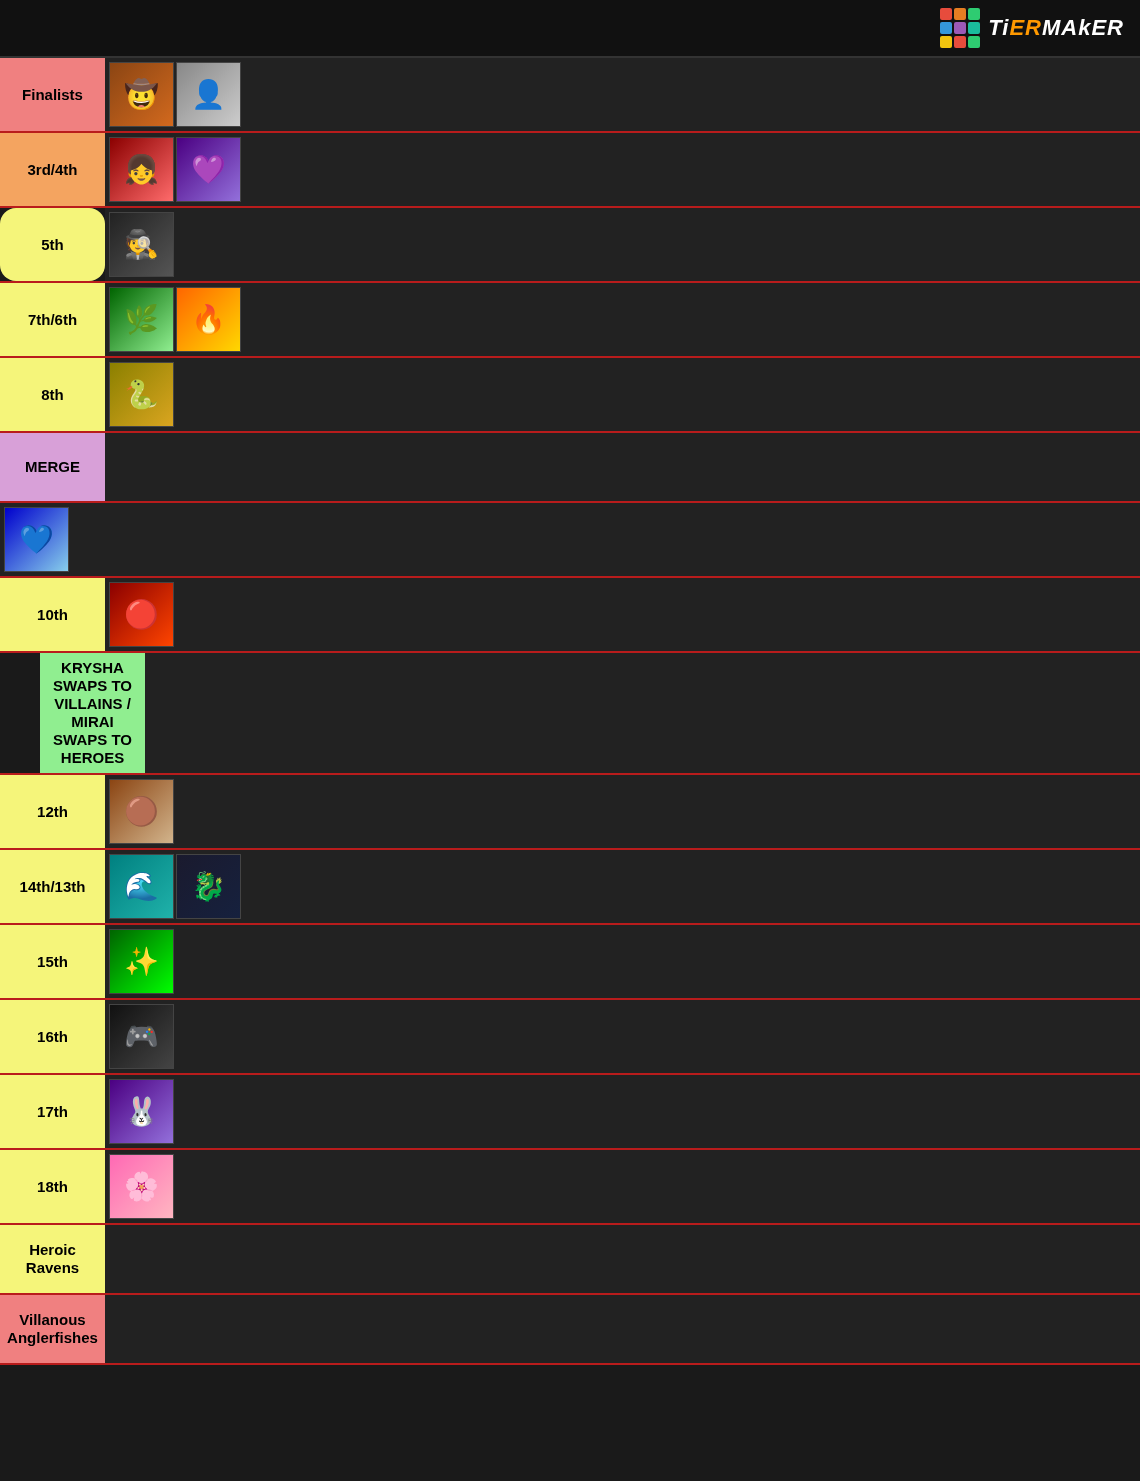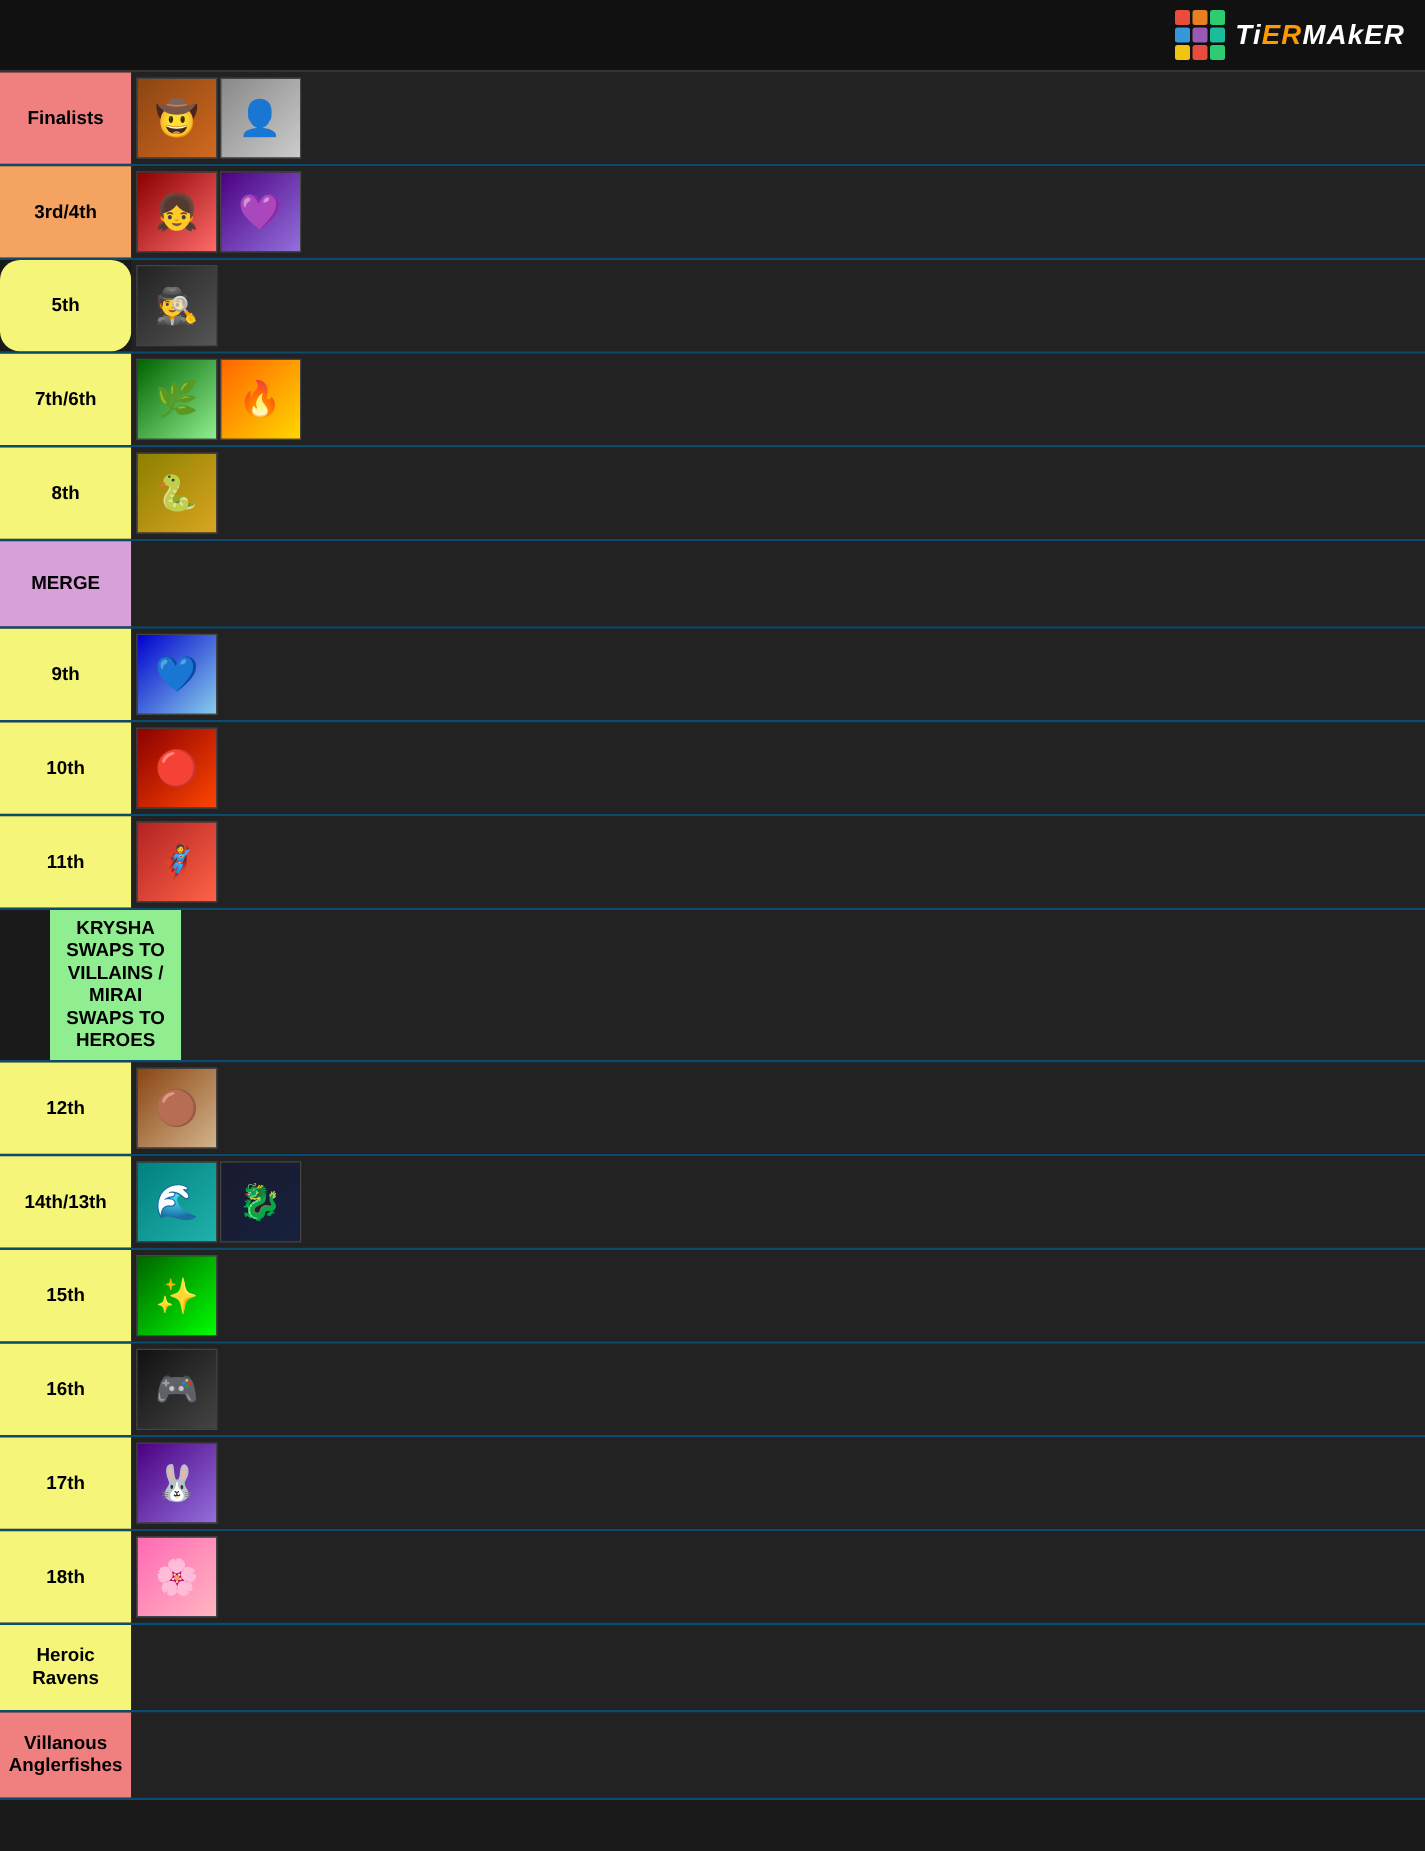--- a/index.html
+++ b/index.html
@@ -4,21 +4,21 @@
   <style>
     * { margin: 0; padding: 0; box-sizing: border-box; }
     body {
       background: #1a1a1a;
       font-family: Arial, sans-serif;
       width: 1140px;
       min-height: 1481px;
     }
     .tier-row {
       display: flex;
-      border-bottom: 2px solid #0c4a6e;
+      border-bottom: 2px solid #b91c1c;
       min-height: 70px;
     }
     .tier-label {
       width: 105px;
       min-width: 105px;
       display: flex;
       align-items: center;
       justify-content: center;
       text-align: center;
       font-weight: bold;
@@ -156,35 +156,28 @@
       <div class="tier-label" style="background-color: rgb(245, 245, 122);">8th</div>
       <div class="tier-content">
         <div class="img-placeholder char-snake" style="font-size: 28px;">🐍</div>
       </div>
     </div>
     <div class="tier-row">
       <div class="tier-label" style="background-color: rgb(216, 160, 216);">MERGE</div>
       <div class="tier-content"></div>
     </div>
     <div class="tier-row">
-      <div class="tier-label" style="background-color: rgb(245, 245, 122);">9th</div>
       <div class="tier-content">
         <div class="img-placeholder char-blue" style="font-size: 28px;">💙</div>
       </div>
     </div>
     <div class="tier-row">
       <div class="tier-label" style="background-color: rgb(245, 245, 122);">10th</div>
       <div class="tier-content">
         <div class="img-placeholder char-redgirl" style="font-size: 28px;">🔴</div>
-      </div>
-    </div>
-    <div class="tier-row">
-      <div class="tier-label" style="background-color: rgb(245, 245, 122);">11th</div>
-      <div class="tier-content">
-        <div class="img-placeholder char-redcape" style="font-size: 28px;">🦸</div>
       </div>
     </div>
     <div class="tier-row">
       <div class="tier-label" style="background-color: rgb(144, 238, 144); margin-left: 40px;">KRYSHA SWAPS TO VILLAINS / MIRAI SWAPS TO HEROES</div>
       <div class="tier-content"></div>
     </div>
     <div class="tier-row">
       <div class="tier-label" style="background-color: rgb(245, 245, 122);">12th</div>
       <div class="tier-content">
         <div class="img-placeholder char-brown" style="font-size: 28px;">🟤</div>

